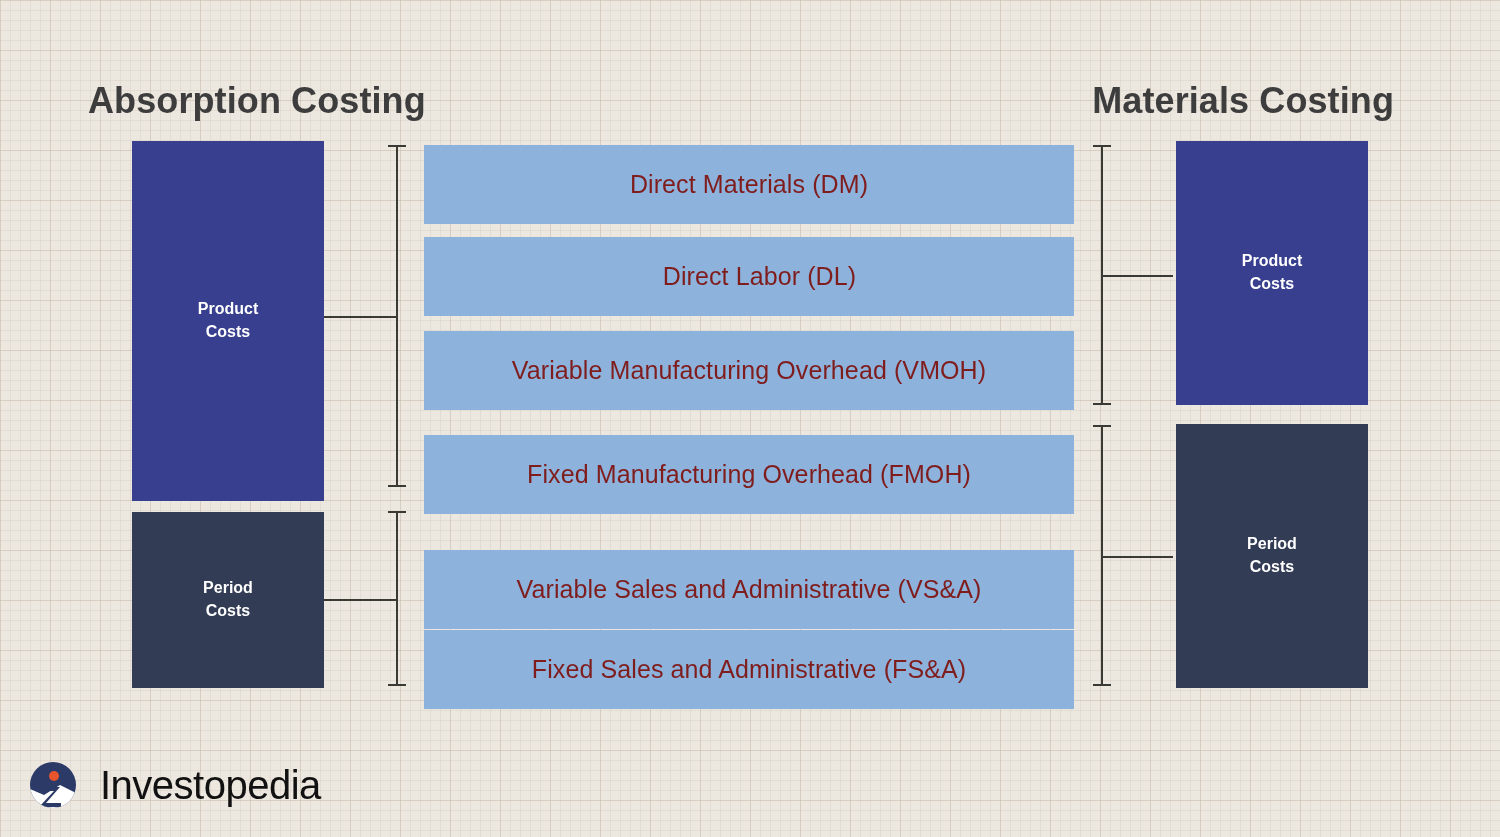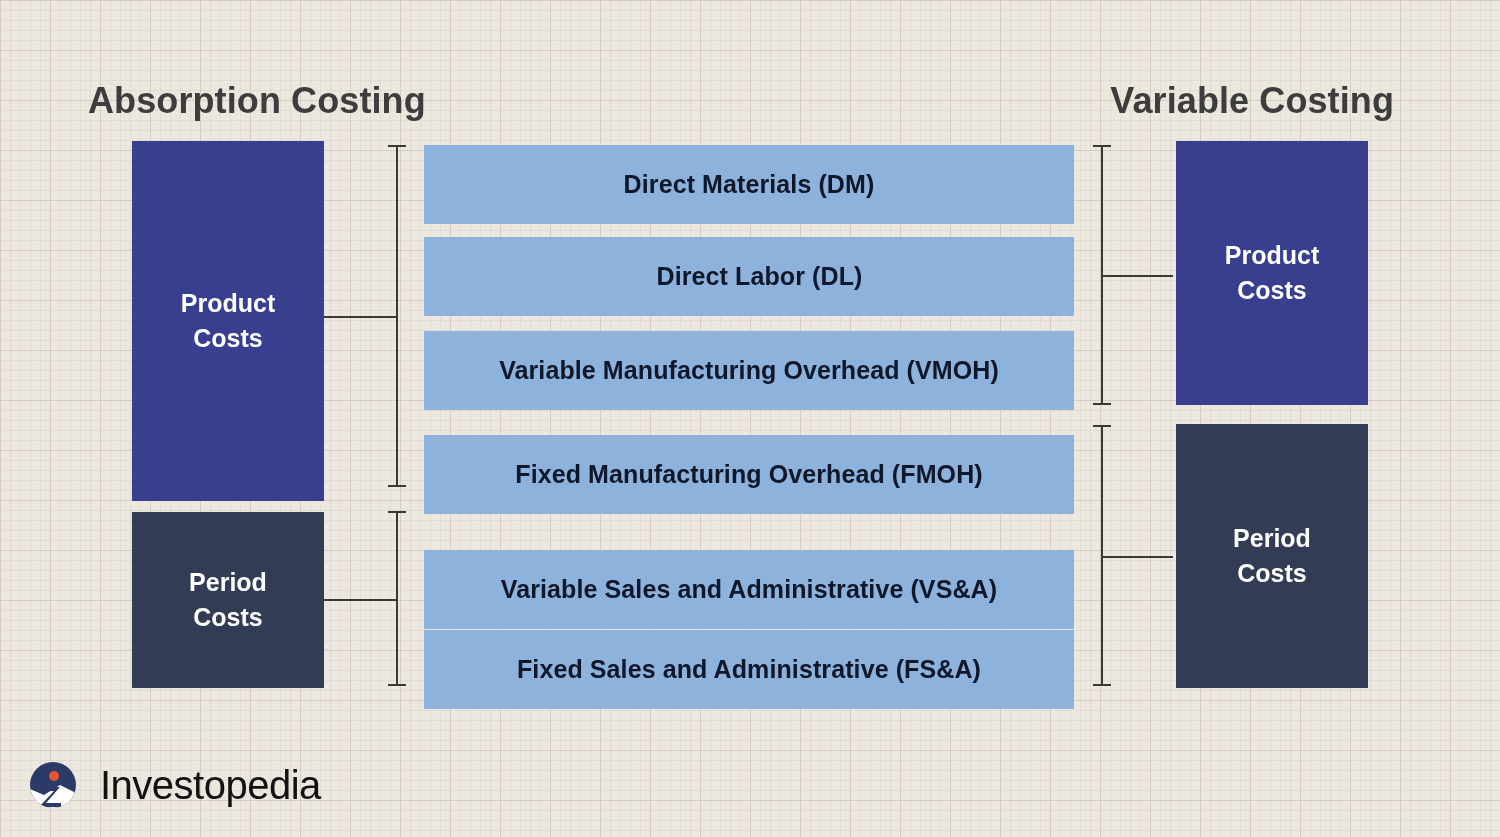--- a/index.html
+++ b/index.html
@@ -44,44 +44,44 @@
   #title-right { right: 106px; top: 80px; }
 
   
   .side-box {
     position: absolute;
     display: flex;
     align-items: center;
     justify-content: center;
     text-align: center;
     color: #ffffff;
-    font-size: 25px;
+    font-size: 16px;
     font-weight: bold;
     line-height: 1.42;
   }
   .side-box span { display: block; }
 
   #abs-product  { left: 132px;  top: 141px; width: 192px; height: 360px; background: #373f8e; }
   #abs-period   { left: 132px;  top: 512px; width: 192px; height: 176px; background: #323c54; }
   #var-product  { left: 1176px; top: 141px; width: 192px; height: 264px; background: #373f8e; }
   #var-period   { left: 1176px; top: 424px; width: 192px; height: 264px; background: #323c54; }
 
   
   .cost-bar {
     position: absolute;
     left: 424px;
     width: 650px;
     height: 79px;
     background: #8db2dc;
     display: flex;
     align-items: center;
     justify-content: center;
-    color: #0f172a;
+    color: #7f1d1d;
     font-size: 25px;
-    font-weight: bold;
+    font-weight: normal;
     letter-spacing: 0.1px;
     white-space: nowrap;
   }
   .cost-bar.b0 { top: 145px; }
   .cost-bar.b1 { top: 237px; padding-left: 21px; }
   .cost-bar.b2 { top: 331px; }
   .cost-bar.b3 { top: 435px; }
   .cost-bar.b4 { top: 515px; margin-top: 35px; }
   .cost-bar.b5 { top: 630px; }
 
@@ -154,21 +154,21 @@
     line-height: 1;
   }
 </style>
 </head>
 <body>
 
 <div id="canvas"></div>
 
 <div class="col-title" id="title-left">Absorption Costing</div>
 
-<div class="col-title" id="title-right">Variable Costing</div>
+<div class="col-title" id="title-right">Materials Costing</div>
 
 <div class="side-box" id="abs-product">
   <div>
     <span>Product</span>
     <span>Costs</span>
   </div>
 </div>
 
 <div class="side-box" id="abs-period">
   <div>

